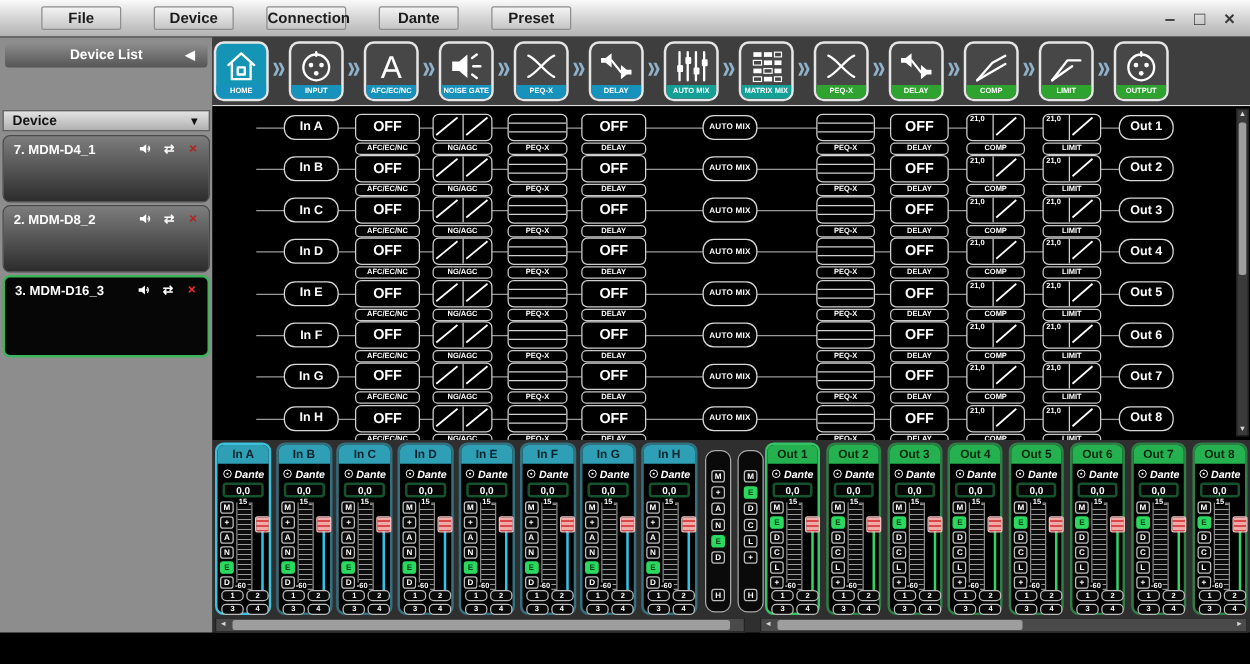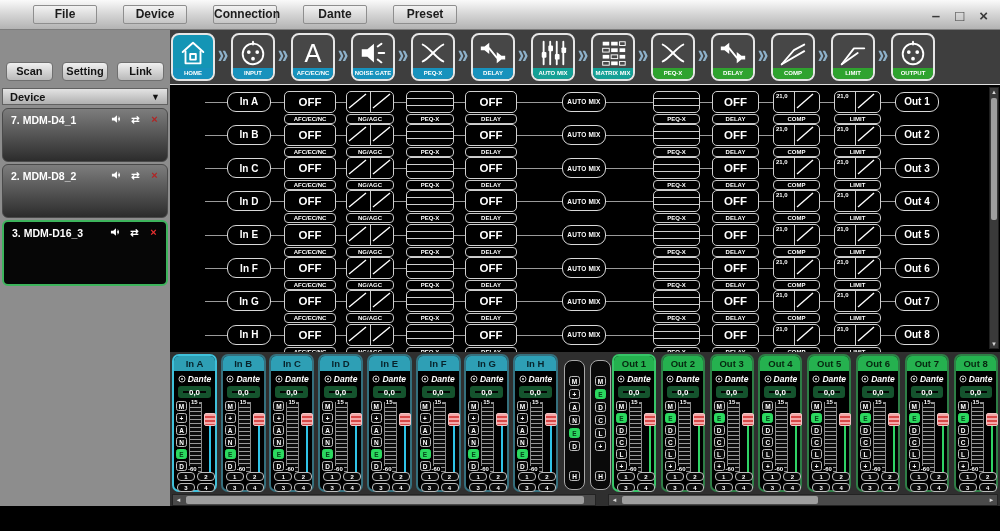--- a/index.html
+++ b/index.html
@@ -99,21 +99,21 @@
   .strip.out { border:2px solid #2e7e46; }
   .strip.out.sel { border:2px solid #36c467; }
   .st-head { position:absolute; left:0; top:0; width:100%; height:15px; border-radius:5px 5px 0 0;
     font-size:9.5px; font-weight:bold; display:flex; align-items:center; justify-content:center; }
   .strip.in .st-head { background:#2e9fb5; color:#07232b; }
   .strip.out .st-head { background:#25b14f; color:#06260f; }
   .st-dante { position:absolute; left:0; top:17px; width:100%; height:11px; display:flex;
     align-items:center; justify-content:center; gap:2px; color:#fff; }
   .st-dante .txt { font-size:8.5px; font-weight:bold; font-style:italic; }
   .st-val { position:absolute; left:4px; top:30px; right:4px; height:12px; background:#050505;
-    border:5px solid #14532d; border-radius:3px; color:#fff; font-size:8px; font-weight:bold;
+    border:2px solid #14532d; border-radius:3px; color:#fff; font-size:8px; font-weight:bold;
     display:flex; align-items:center; justify-content:center; }
   .st-btn { position:absolute; width:11px; height:10px; background:#0a0a0a; border:1px solid #bdbdbd;
     border-radius:2.5px; color:#fff; font-size:6.5px; font-weight:bold;
     display:flex; align-items:center; justify-content:center; }
   .st-btn.on { background:#2bd95f; border-color:#2bd95f; color:#05431a; }
   .st-meter { position:absolute; left:15px; top:46px; width:13px; height:70px;
     border:1px solid #8a8a8a; background:repeating-linear-gradient(to bottom,#9a9a9a 0 1px,#0d0d0d 1px 4px); }
   .st-scale { position:absolute; color:#fff; font-size:6px; font-weight:bold; background:#000; padding:0 1px; z-index:2; }
   .st-fader { position:absolute; left:30px; top:46px; width:12px; height:70px; }
   .st-track { position:absolute; left:5px; width:2px; }
@@ -149,25 +149,24 @@
         <div class="menu-btn">Preset</div>
       </div>
     <div class="wincontrols">
       <span class="winbtn">–</span>
       <span class="winbtn">□</span>
       <span class="winbtn">×</span>
     </div>
   </div>
 
   <div class="sidebar">
-    <div class="dl-buttons">
-        <div class="dl-btn">Scan</div>
-        <div class="dl-btn">Setting</div>
-        <div class="dl-btn">Link</div>
-      </div>
+    <div class="dl-header">
+      <span>Device List</span>
+      <span class="collapse">◀</span>
+    </div>
     <div class="dl-dropdown">
       <span>Device</span>
       <span class="dd-arrow">▼</span>
     </div>
     <div class="dl-items">
         <div class="dev-card">
           <div class="dev-title">7. MDM-D4_1</div>
           <div class="dev-icons">
             <div class="dev-ico">
               <svg width="11" height="10" viewBox="0 0 12 10">

